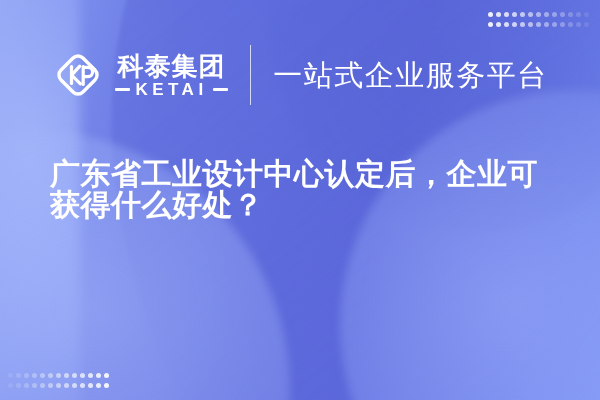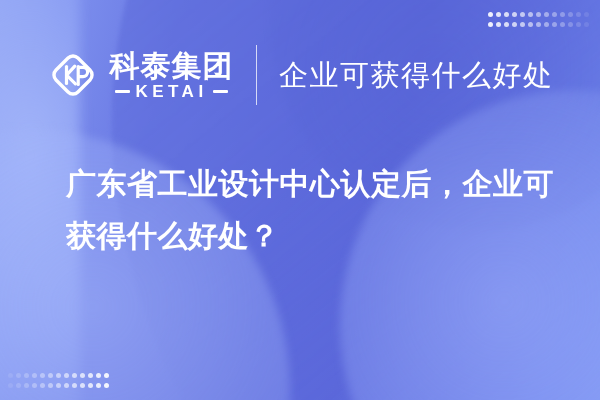--- a/index.html
+++ b/index.html
@@ -121,21 +121,21 @@
     flex: 0 0 auto;
   }
   .brand-words {
     display: flex;
     flex-direction: column;
     align-items: center;
     gap: 2px;
   }
   .brand-cn {
     color: #ffffff;
-    font-size: 30px;
+    font-size: 26px;
     font-weight: 700;
     letter-spacing: 1px;
     line-height: 1;
     white-space: nowrap;
   }
   .brand-en-row {
     display: flex;
     align-items: center;
     gap: 5px;
     width: 100%;
@@ -184,27 +184,27 @@
     font-size: 19px;
     font-weight: 400;
     letter-spacing: 1px;
     line-height: 1;
     white-space: nowrap;
   }
 
   
   .headline {
     position: absolute;
-    left: 66px;
+    left: 50px;
     top: 158px;
     width: 500px;
     color: #ffffff;
     font-size: 30px;
     font-weight: 700;
-    line-height: 52px;
+    line-height: 31px;
     letter-spacing: 0.5px;
   }
 </style>
 </head>
 <body>
 
 <div id="banner">
 
   <div class="bg-shape shape-left-glow"></div>
   <div class="bg-shape shape-topright-wedge"></div>
@@ -303,20 +303,20 @@
           <span class="brand-en">KETAI</span>
           <span class="brand-dash"></span>
         </span>
       </span>
 
     </div>
 
     <div class="divider"></div>
 
     <div class="slogan-block">
-      <span class="slogan-main">企业可获得什么好处</span>
+      <span class="slogan-main">一站式企业服务平台</span>
     </div>
 
   </div>
 
   <div class="headline">广东省工业设计中心认定后，企业可获得什么好处？</div>
 
 </div>
 
 </body></html>

